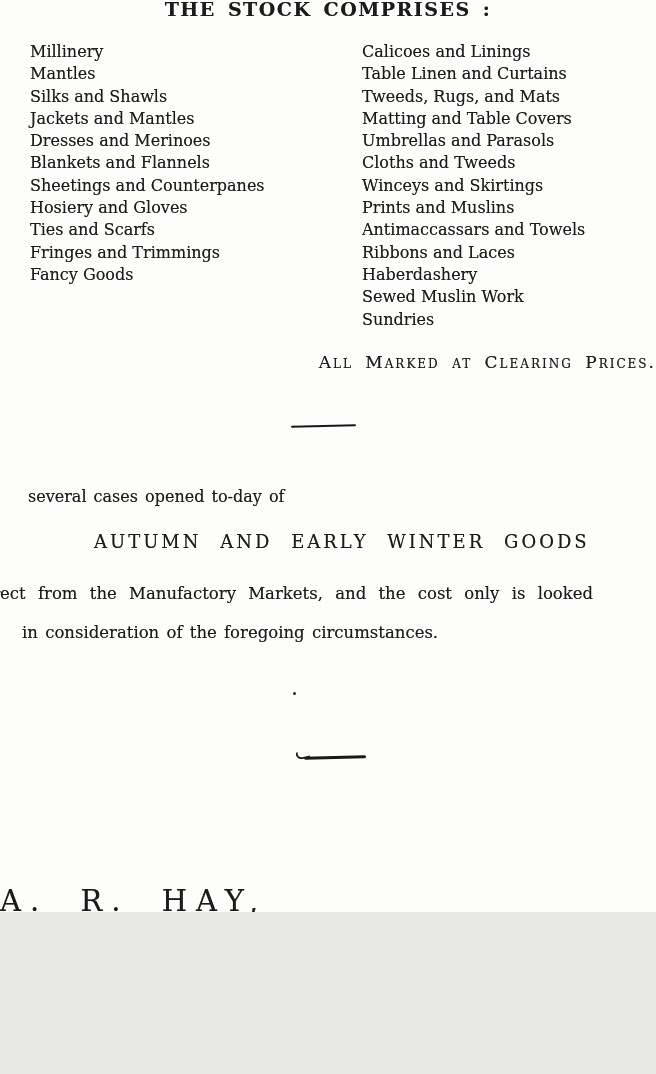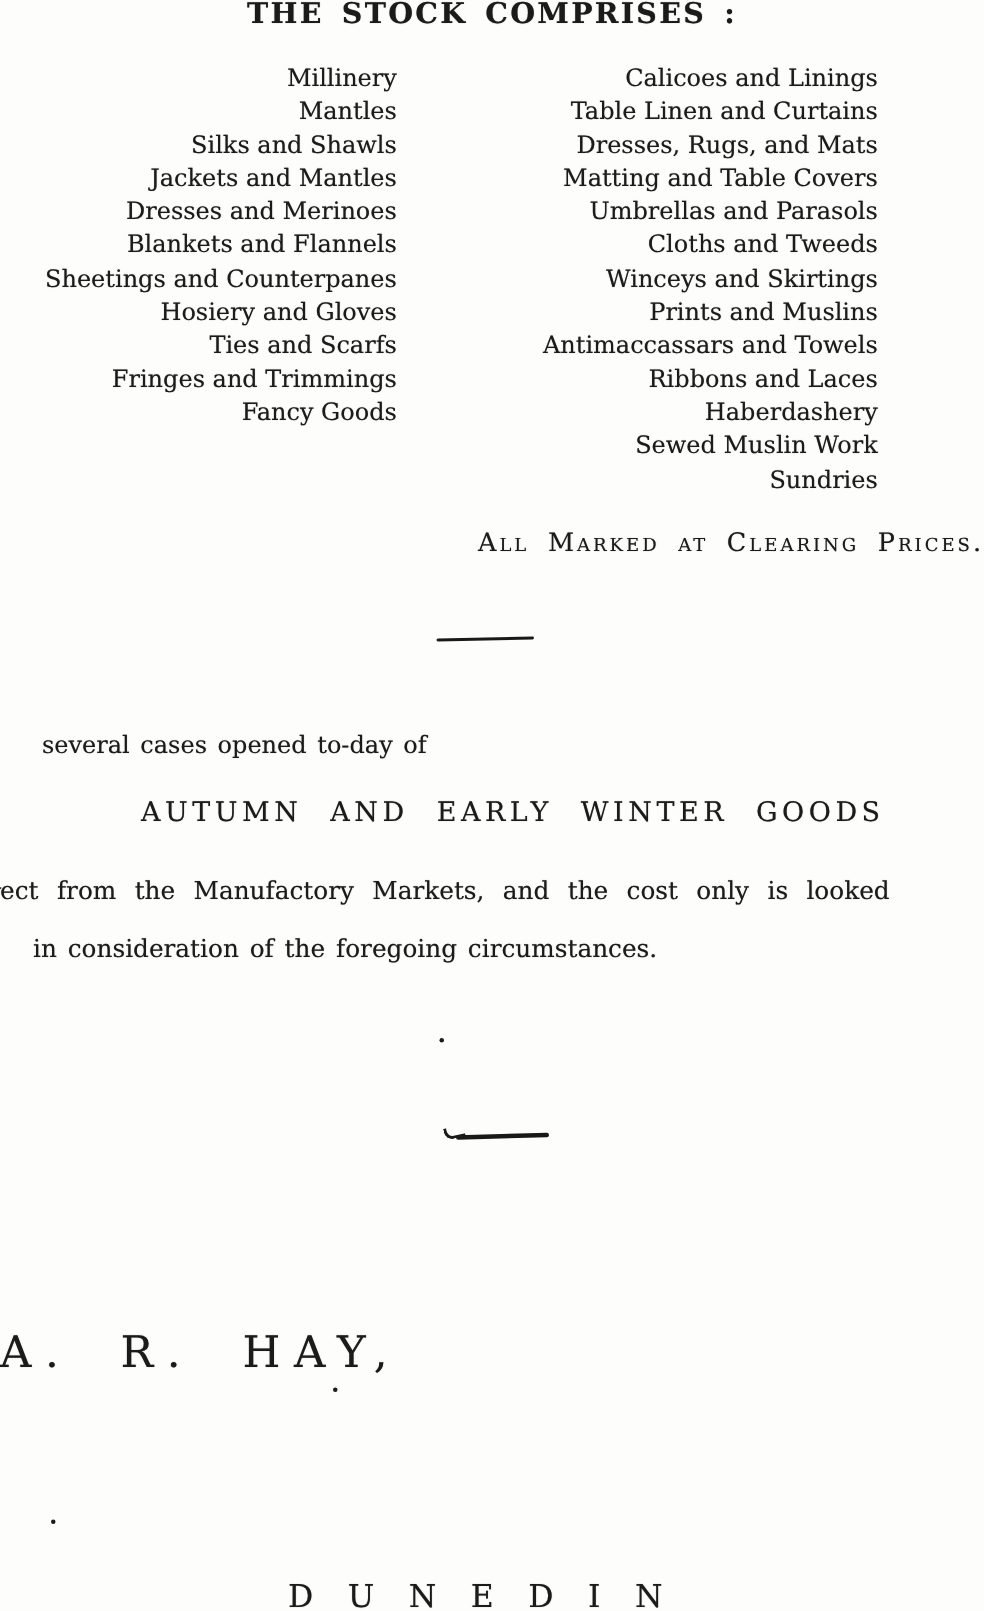--- a/index.html
+++ b/index.html
@@ -1,18 +1,18 @@
 <!DOCTYPE html>
 <html><head>
 <meta charset="utf-8">
 <style>
   html,body { margin:0; padding:0; background:#e8e8e6; }
   .page {
     position:relative;
-    width:656px; height:1074px;
+    width:656px; height:912px;
     margin:0 auto;
     background:#fdfdfc;
     overflow:hidden;
     font-family:"DejaVu Serif","Liberation Serif",serif;
     color:#1b1b1b;
   }
   .ink { text-shadow:0 0 0.6px rgba(25,25,25,.55); }
   .abs { position:absolute; }
 
   .doc-title {
@@ -20,21 +20,20 @@
     text-align:center;
     font-size:19px; font-weight:bold;
     letter-spacing:1.5px; word-spacing:4px;
     margin-top:-2px;
   }
   .stock-col {
     top:41px;
     font-size:16px;
     line-height:22.3px;
     white-space:nowrap;
-    text-align:right;
   }
   .stock-col.left  { left:30px; }
   .stock-col.right { left:362px; }
 
   .tagline {
     top:352px; left:0; width:656px;
     text-align:right;
     font-variant:small-caps;
     font-size:17px;
     letter-spacing:2px; word-spacing:5px;
@@ -124,21 +123,21 @@
       <div>Sheetings and Counterpanes</div>
       <div>Hosiery and Gloves</div>
       <div>Ties and Scarfs</div>
       <div>Fringes and Trimmings</div>
       <div>Fancy Goods</div>
     </div>
 
   <div class="abs stock-col right ink">
       <div>Calicoes and Linings</div>
       <div>Table Linen and Curtains</div>
-      <div>Dresses, Rugs, and Mats</div>
+      <div>Tweeds, Rugs, and Mats</div>
       <div>Matting and Table Covers</div>
       <div>Umbrellas and Parasols</div>
       <div>Cloths and Tweeds</div>
       <div>Winceys and Skirtings</div>
       <div>Prints and Muslins</div>
       <div>Antimaccassars and Towels</div>
       <div>Ribbons and Laces</div>
       <div>Haberdashery</div>
       <div>Sewed Muslin Work</div>
       <div>Sundries</div>

